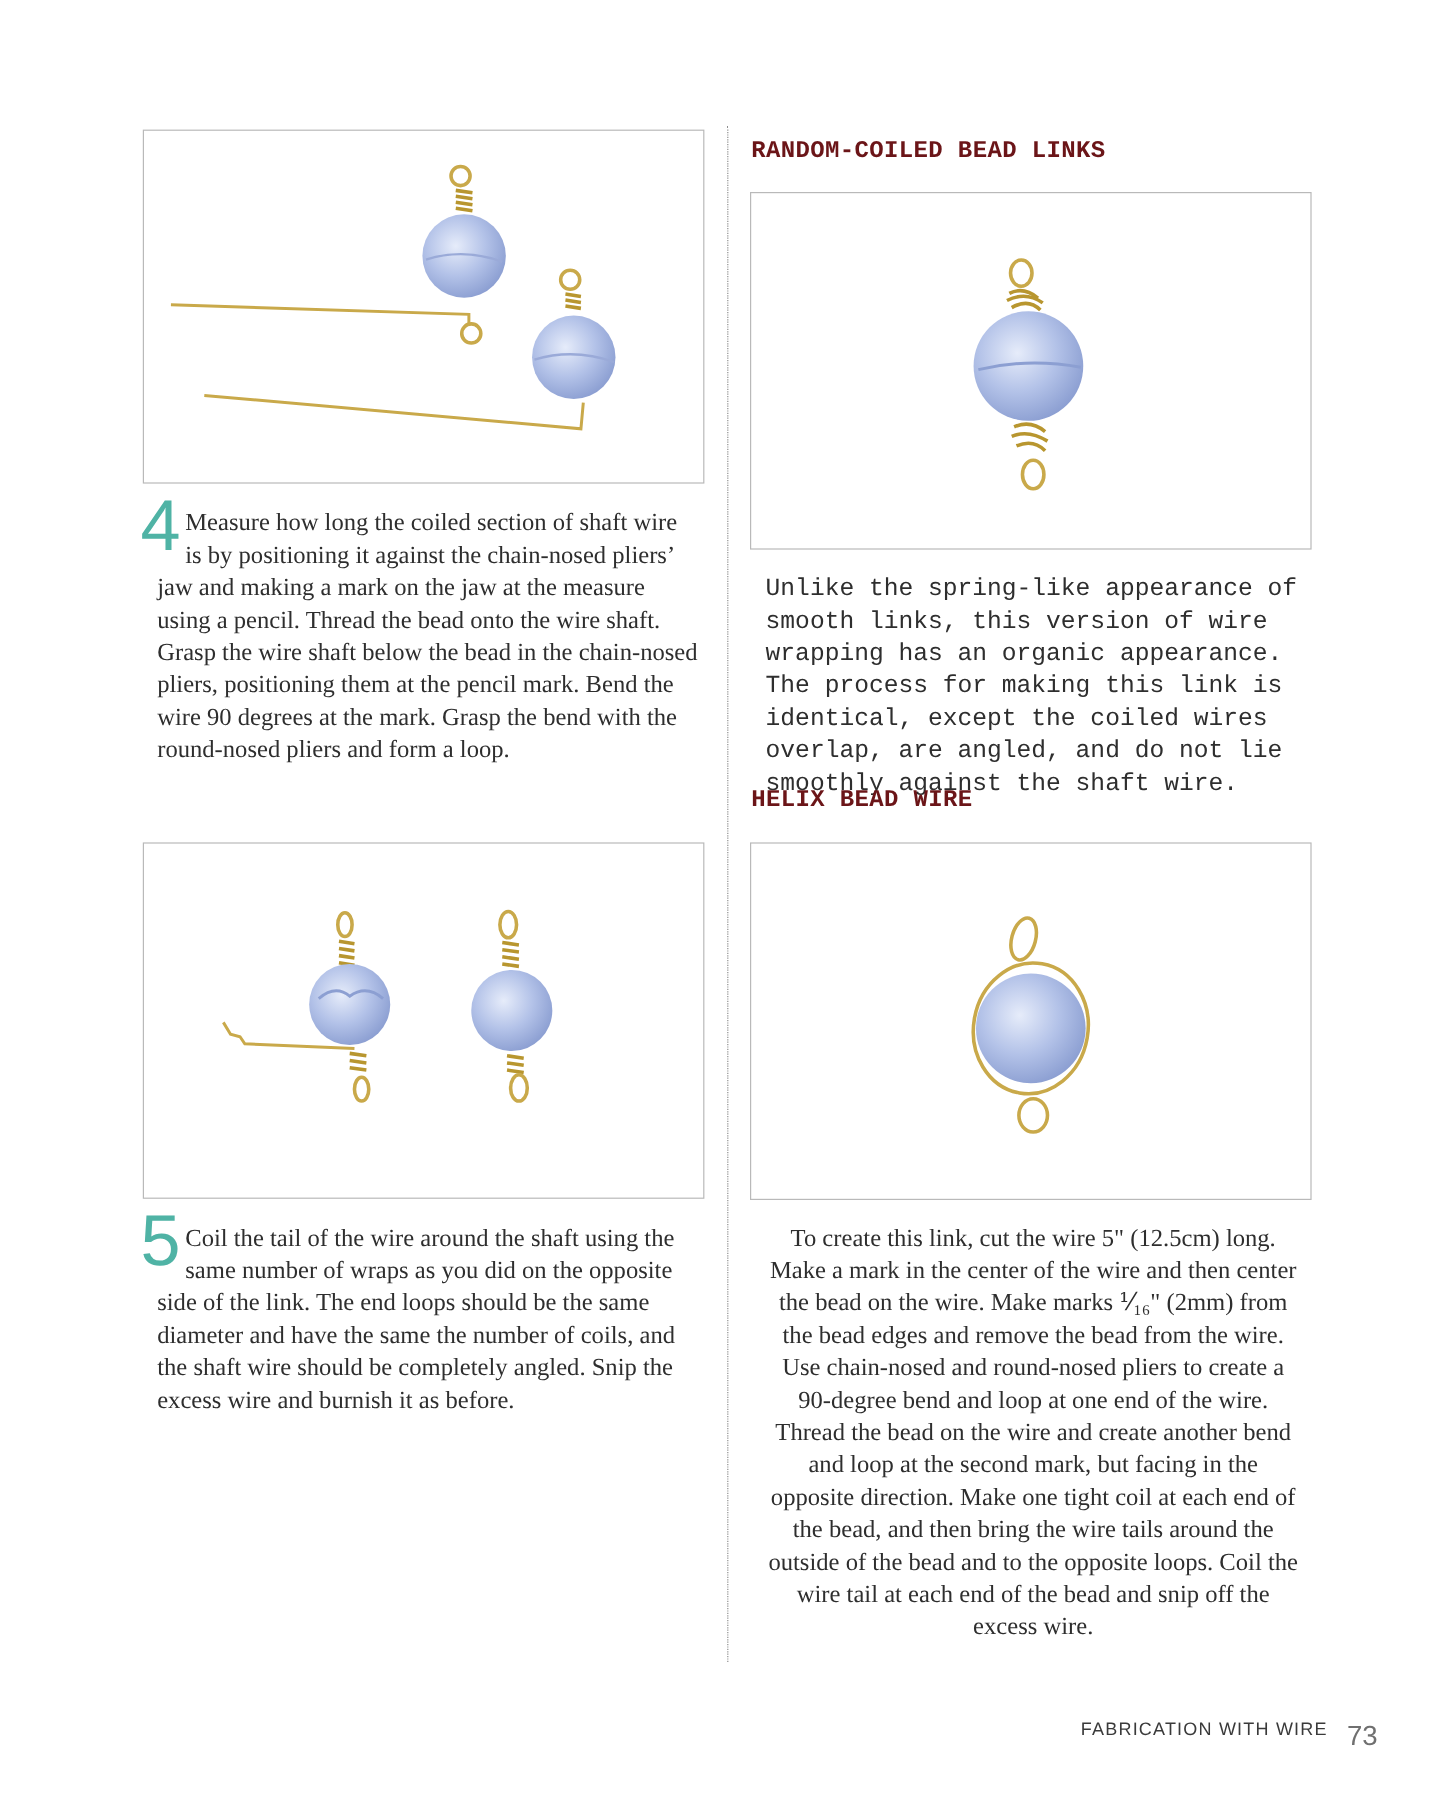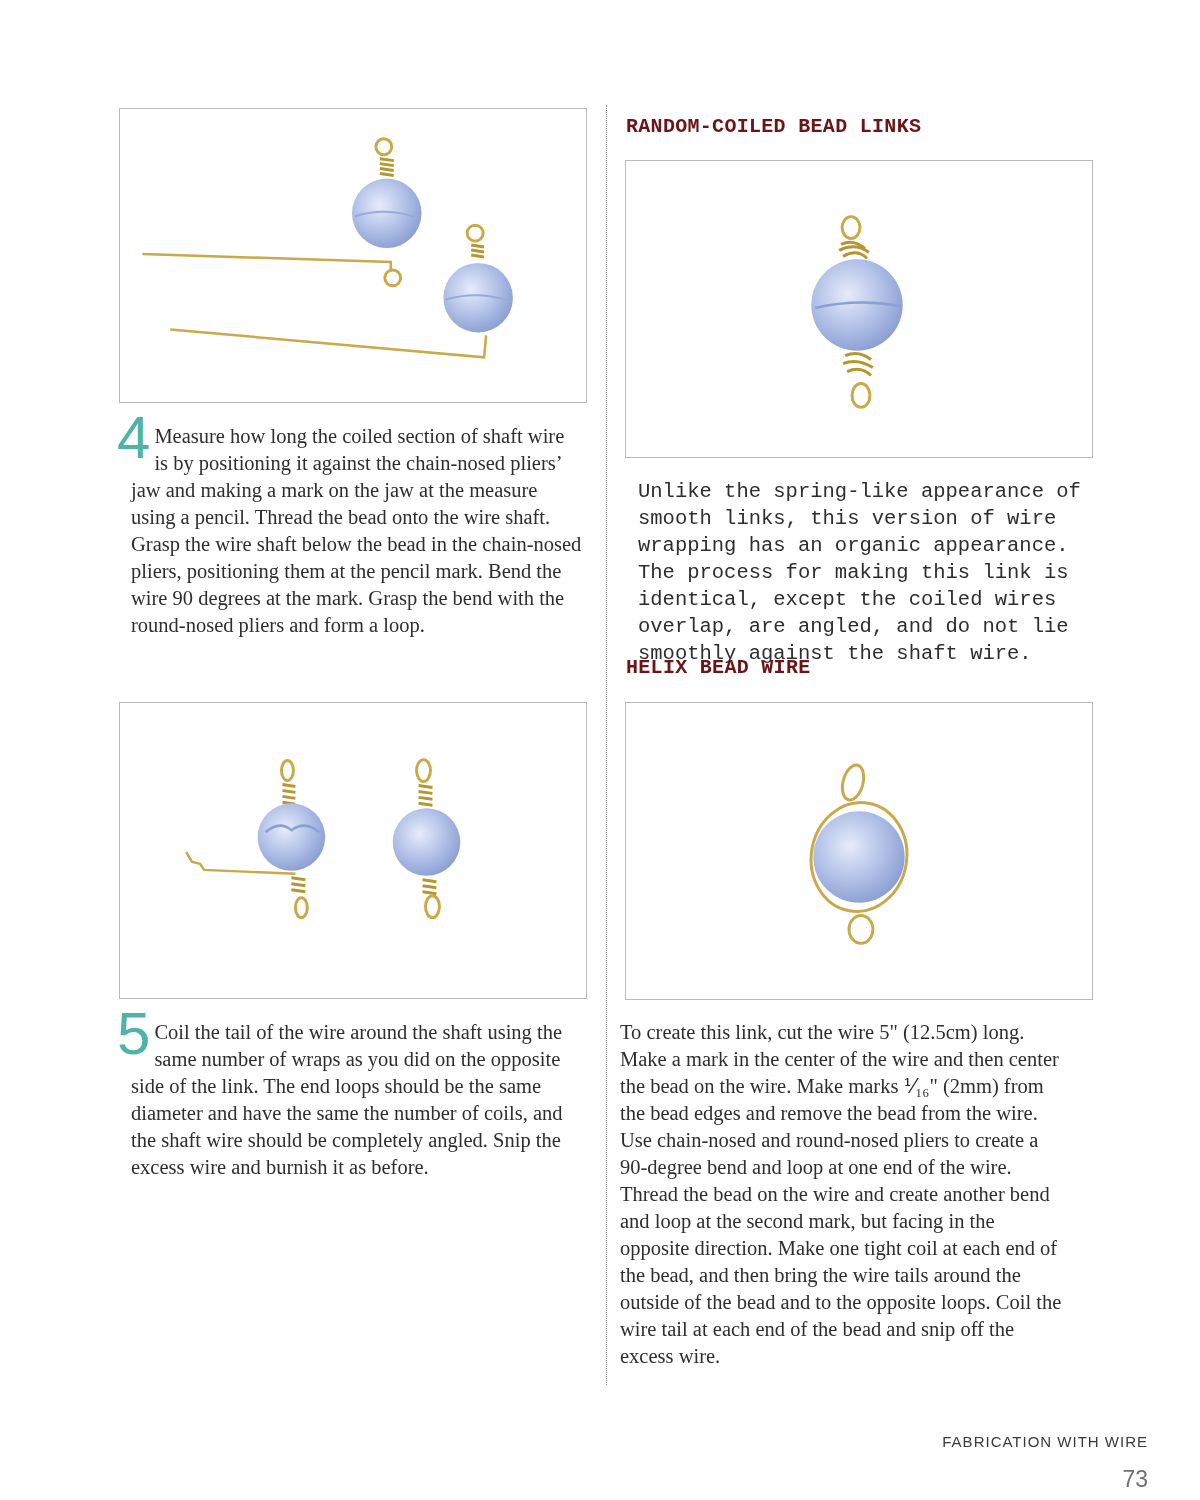--- a/index.html
+++ b/index.html
@@ -9,24 +9,24 @@
     .frame svg { width: 100%; height: 100%; display: block; }
     .body-text { position: absolute; font-family: "Liberation Serif", "DejaVu Serif", serif;
       font-size: 20.5px; line-height: 27px; color: #2e2e2e; }
     .body-text p { margin: 12px; }
     .step-num { float: left; font-family: "Liberation Sans", "DejaVu Sans", sans-serif;
       font-size: 60px; line-height: 46px; color: #4fb3a5; margin: 4px 4px 0 -2px; font-weight: 400; }
     .heading { position: absolute; font-family: Liberation Mono, monospace;
       font-size: 20px; font-weight: 700; color: #6b1518; letter-spacing: 0.3px; }
     .divider { position: absolute; left: 606px; top: 105px; height: 1280px; width: 0;
       border-left: 1.5px dotted #8e8e8e; }
-    .footer { position: absolute; top: 1433px; right: 52px; display: flex; align-items: flex-end; gap: 16px; flex-direction: column; }
+    .footer { position: absolute; top: 1433px; right: 52px; display: flex; align-items: flex-start; gap: 16px; }
     .footer-label { font-family: "Liberation Sans", "DejaVu Sans", sans-serif; font-size: 15px;
       letter-spacing: 1px; color: #3a3a3a; }
-    .footer-page { font-family: "Liberation Sans", "DejaVu Sans", sans-serif; font-size: 23px; color: #707070; margin-left: 41px; }
+    .footer-page { font-family: "Liberation Sans", "DejaVu Sans", sans-serif; font-size: 23px; color: #707070; }
   </style>
 </head>
 <body>
 
 <svg width="0" height="0" style="position:absolute">
   <defs>
     <radialGradient id="beadGrad" cx="40%" cy="38%" r="65%">
       <stop offset="0%" stop-color="#e6ecfa"></stop>
       <stop offset="55%" stop-color="#b3c2e8"></stop>
       <stop offset="100%" stop-color="#8c9fd2"></stop>
@@ -144,20 +144,20 @@
 
 <div class="frame" style="left:625px; top:702px; width:468px; height:298px;">
   <svg viewBox="0 0 468 298">
     <ellipse cx="228" cy="80" rx="10" ry="18" transform="rotate(15 228 80)" stroke="#c9a94a" stroke-width="3" fill="none"></ellipse>
     <circle cx="234" cy="155" r="46" fill="url(#beadGrad)"></circle>
     <ellipse cx="234" cy="155" rx="48" ry="55" transform="rotate(10 234 155)" stroke="#c9a94a" stroke-width="3" fill="none"></ellipse>
     <ellipse cx="236" cy="228" rx="12" ry="14" stroke="#c9a94a" stroke-width="3" fill="none"></ellipse>
   </svg>
 </div>
 
-<div class="body-text" style="left:608px; top:1007px; width:470px;">
+<div class="body-text" style="left:626px; top:1007px; width:470px;text-align:center;">
   <p>To create this link, cut the wire 5" (12.5cm) long. Make a mark in the center of the wire and then center the bead on the wire. Make marks ⅟₁₆" (2mm) from the bead edges and remove the bead from the wire. Use chain-nosed and round-nosed pliers to create a 90-degree bend and loop at one end of the wire. Thread the bead on the wire and create another bend and loop at the second mark, but facing in the opposite direction. Make one tight coil at each end of the bead, and then bring the wire tails around the outside of the bead and to the opposite loops. Coil the wire tail at each end of the bead and snip off the excess wire.</p>
 </div>
 
 <div class="footer">
   <span class="footer-label">FABRICATION WITH WIRE</span>
   <span class="footer-page">73</span>
 </div>
 
 </body></html>

